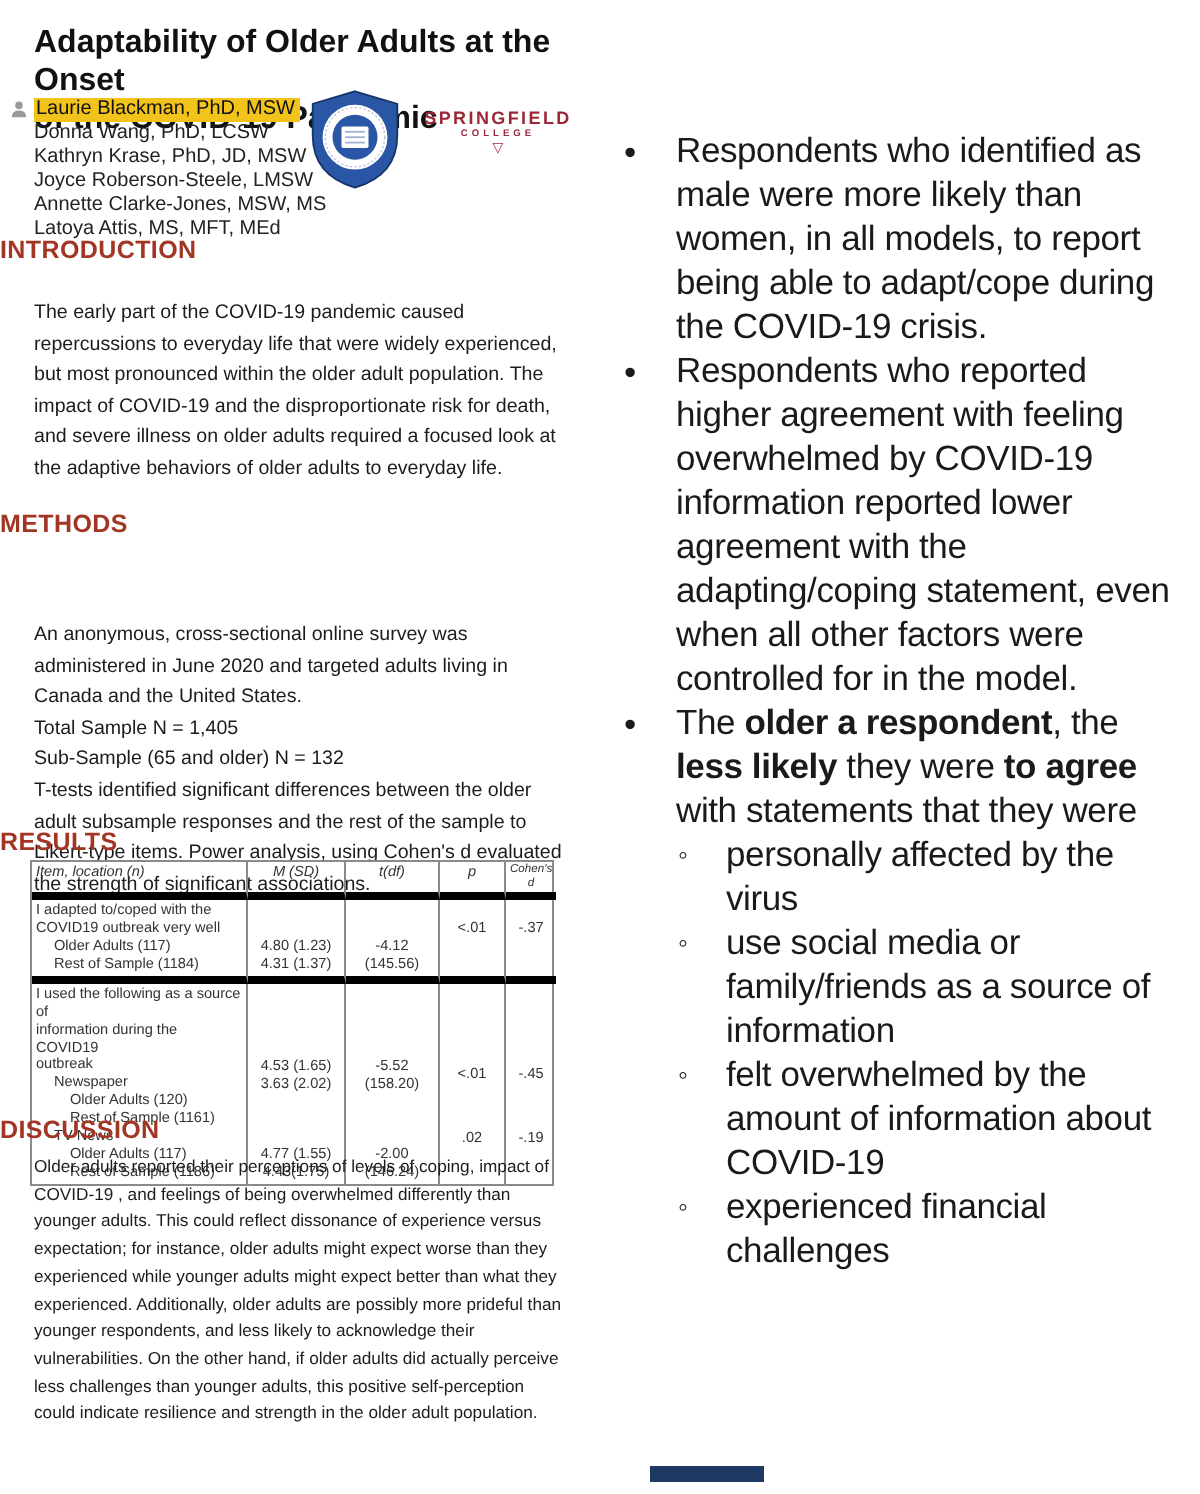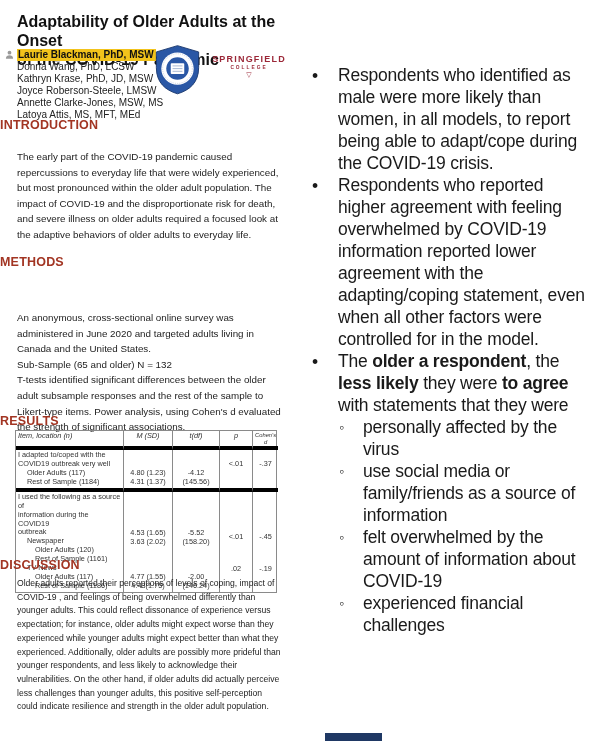--- a/index.html
+++ b/index.html
@@ -7,21 +7,21 @@
   #poster{
     position:relative;width:600px;height:747px;background:#fff;overflow:hidden;
     font-family:"Liberation Sans",sans-serif;color:#1c1c1c;
   }
   
   .title{
     position:absolute;left:17px;top:12px;width:290px;
     font-size:16px;font-weight:bold;line-height:19px;color:#111;
   }
   .authors{position:absolute;left:17px;top:49px;width:150px;font-size:10px;line-height:11.9px;color:#222;}
-  .lead-author{font-weight:bold;background:#f2c31b;display:inline-block;padding:0 2px 0 1px;color:#111;}
+  .lead-author{font-weight:normal;background:#f2c31b;display:inline-block;padding:0 2px 0 1px;color:#111;}
   .person-icon{position:absolute;left:-12px;top:1px;width:9px;height:9px;}
   .author{white-space:nowrap;}
   .shield{position:absolute;left:155px;top:44px;width:45px;height:51px;}
   .sc-block{position:absolute;left:205px;top:54px;width:88px;text-align:center;color:#9b2737;}
   .sc-name{font-size:9px;font-weight:bold;letter-spacing:1.2px;}
   .sc-sub{font-size:4.8px;font-weight:bold;letter-spacing:2px;margin-top:1px;}
   .sc-tri{font-size:7px;line-height:7px;margin-top:1px;}
   .sec-head{
     position:absolute;left:0;font-size:12.5px;font-weight:bold;color:#a23523;letter-spacing:.2px;
   }
@@ -103,20 +103,21 @@
     <div class="sc-sub">COLLEGE</div>
     <div class="sc-tri">▽</div>
   </div>
 
   <div class="sec-head" style="top:118px;">INTRODUCTION</div>
   <div class="body-text" style="top:149px;">The early part of the COVID-19 pandemic caused repercussions to everyday life that were widely experienced, but most pronounced within the older adult population. The impact of COVID-19 and the disproportionate risk for death, and severe illness on older adults required a focused look at the adaptive behaviors of older adults to everyday life.</div>
 
   <div class="sec-head" style="top:255px;">METHODS</div>
   <div class="body-text" style="top:280px;margin-top:30px;">
     <p>An anonymous, cross-sectional online survey was administered in June 2020 and targeted adults living in Canada and the United States.</p>
+    <p>Total Sample N = 1,405</p>
     <p>Sub-Sample (65 and older) N = 132</p>
     <p>T-tests identified significant differences between the older adult subsample responses and the rest of the sample to Likert-type items. Power analysis, using Cohen's d evaluated the strength of significant associations.</p>
   </div>
 
   <div class="sec-head" style="top:414px;">RESULTS</div>
 
   <div class="rtable">
 
     <div class="cell hd first">Item, location (n)</div>
     <div class="cell hd">M (SD)</div>

